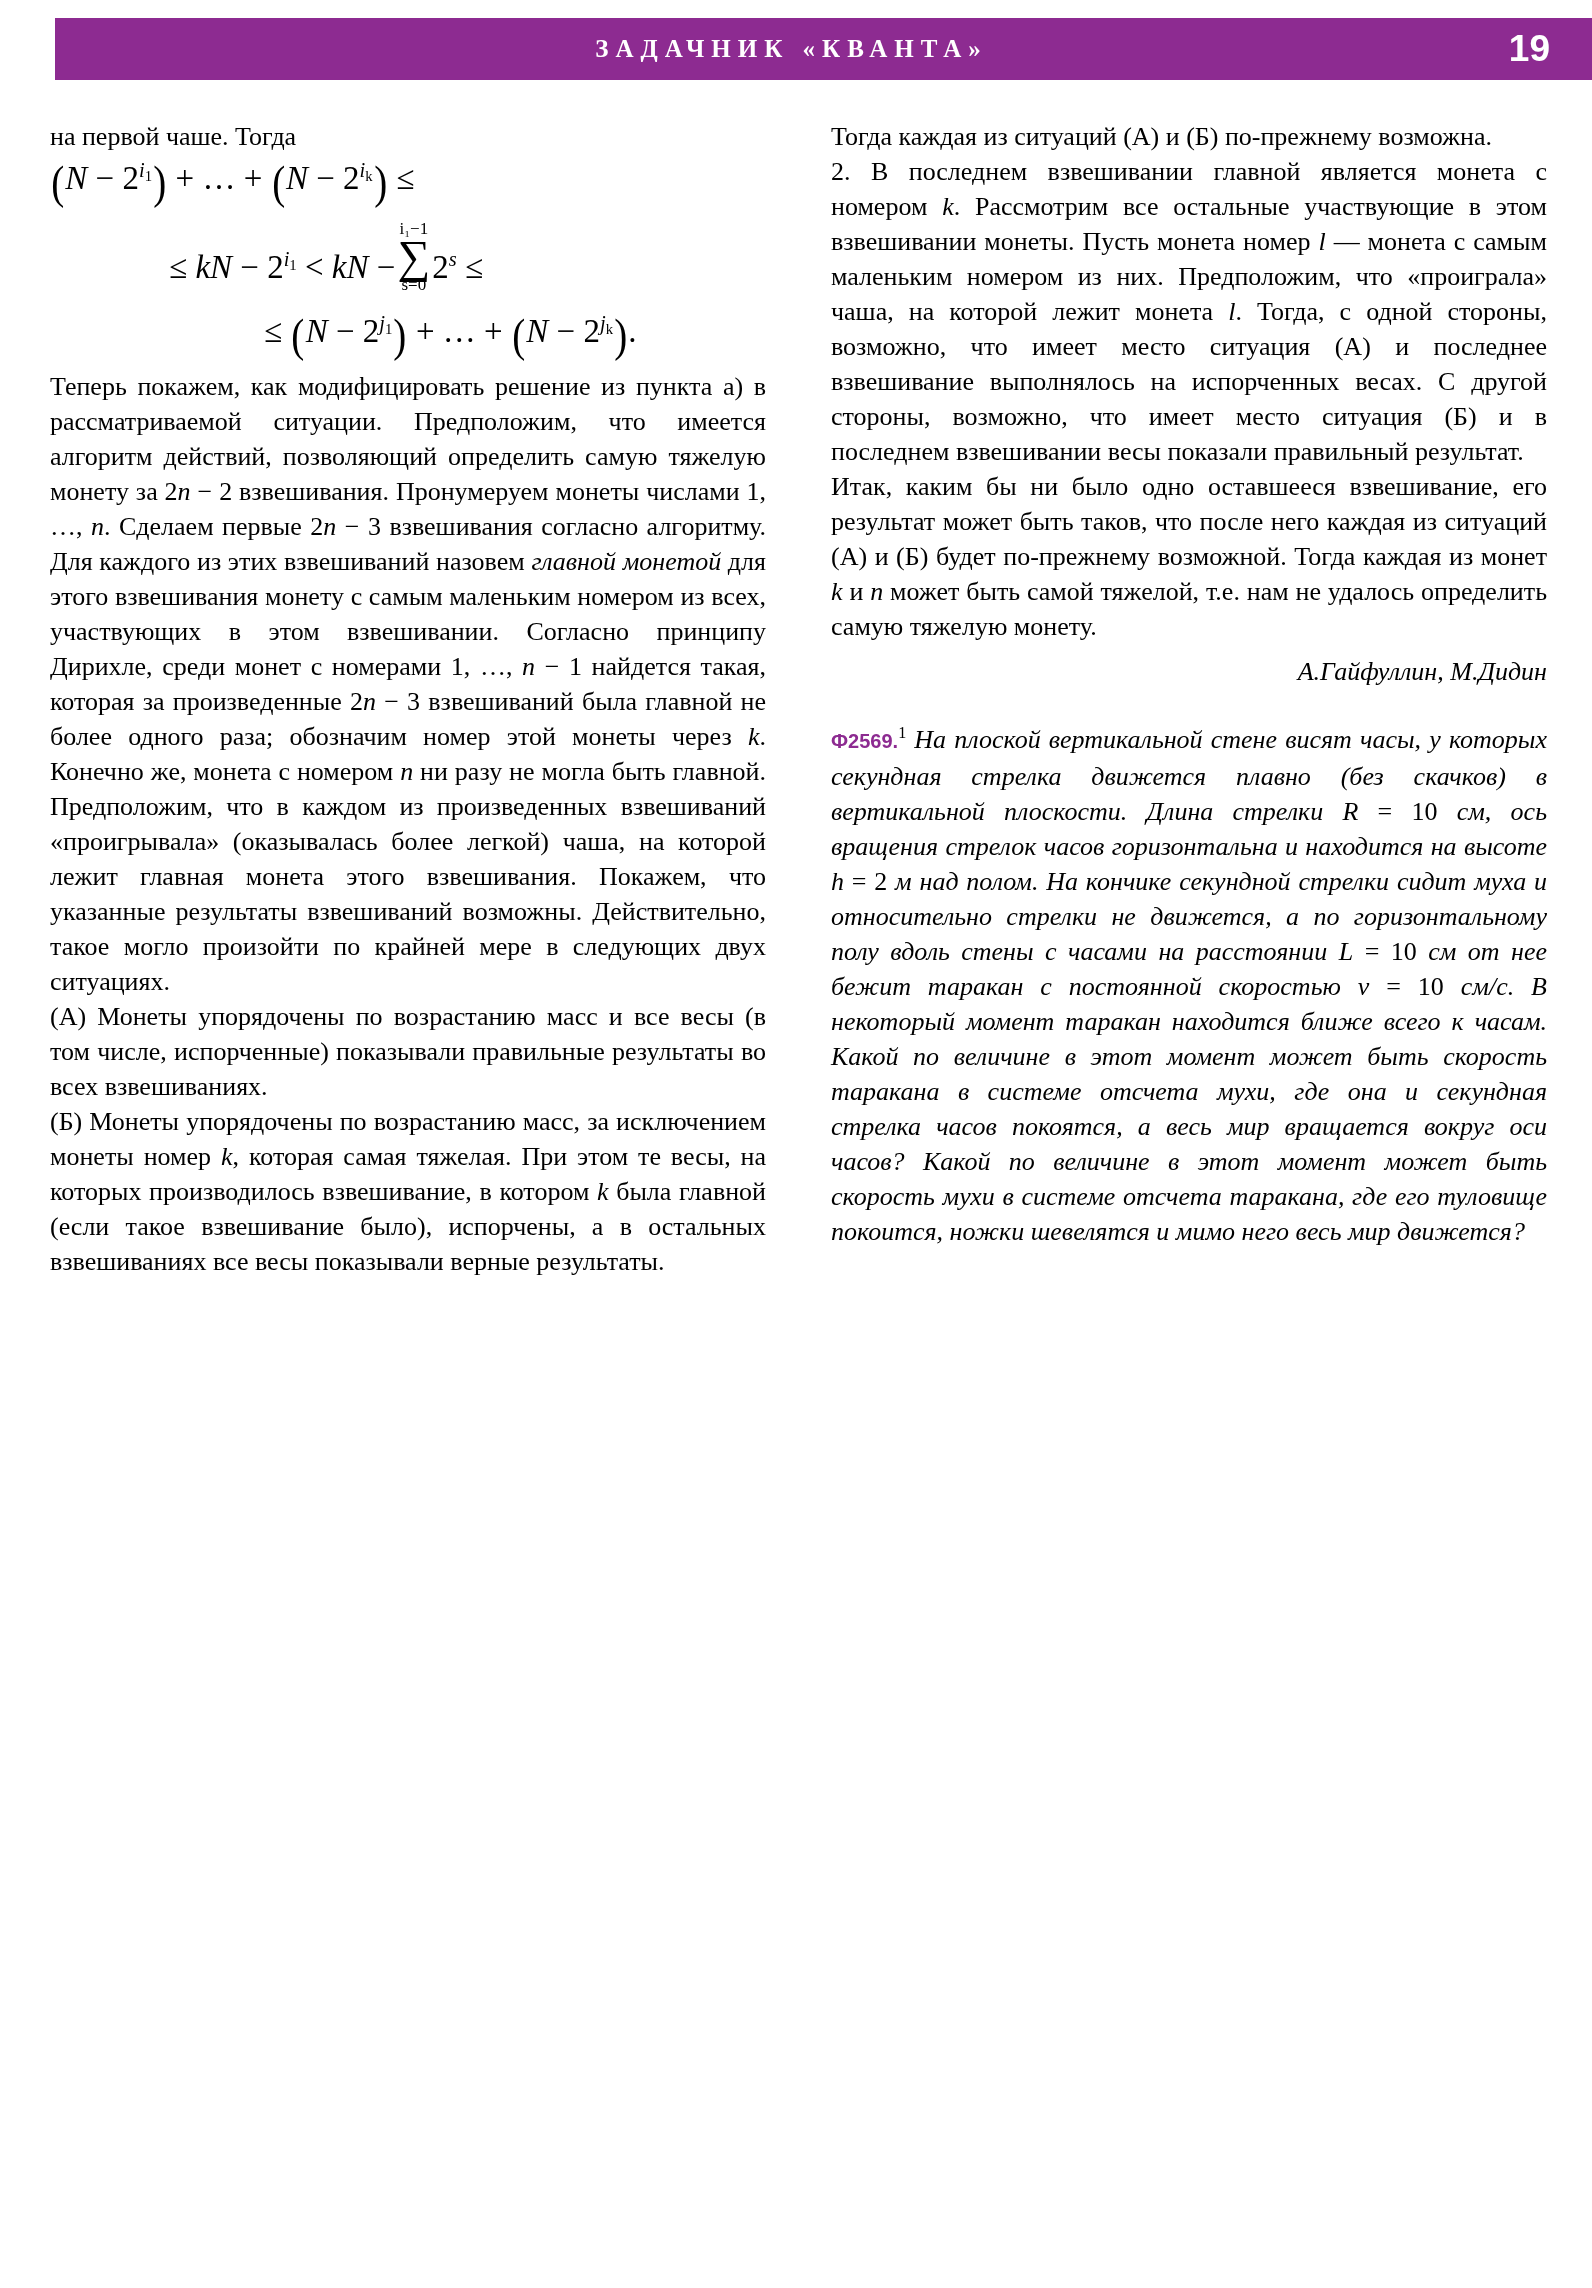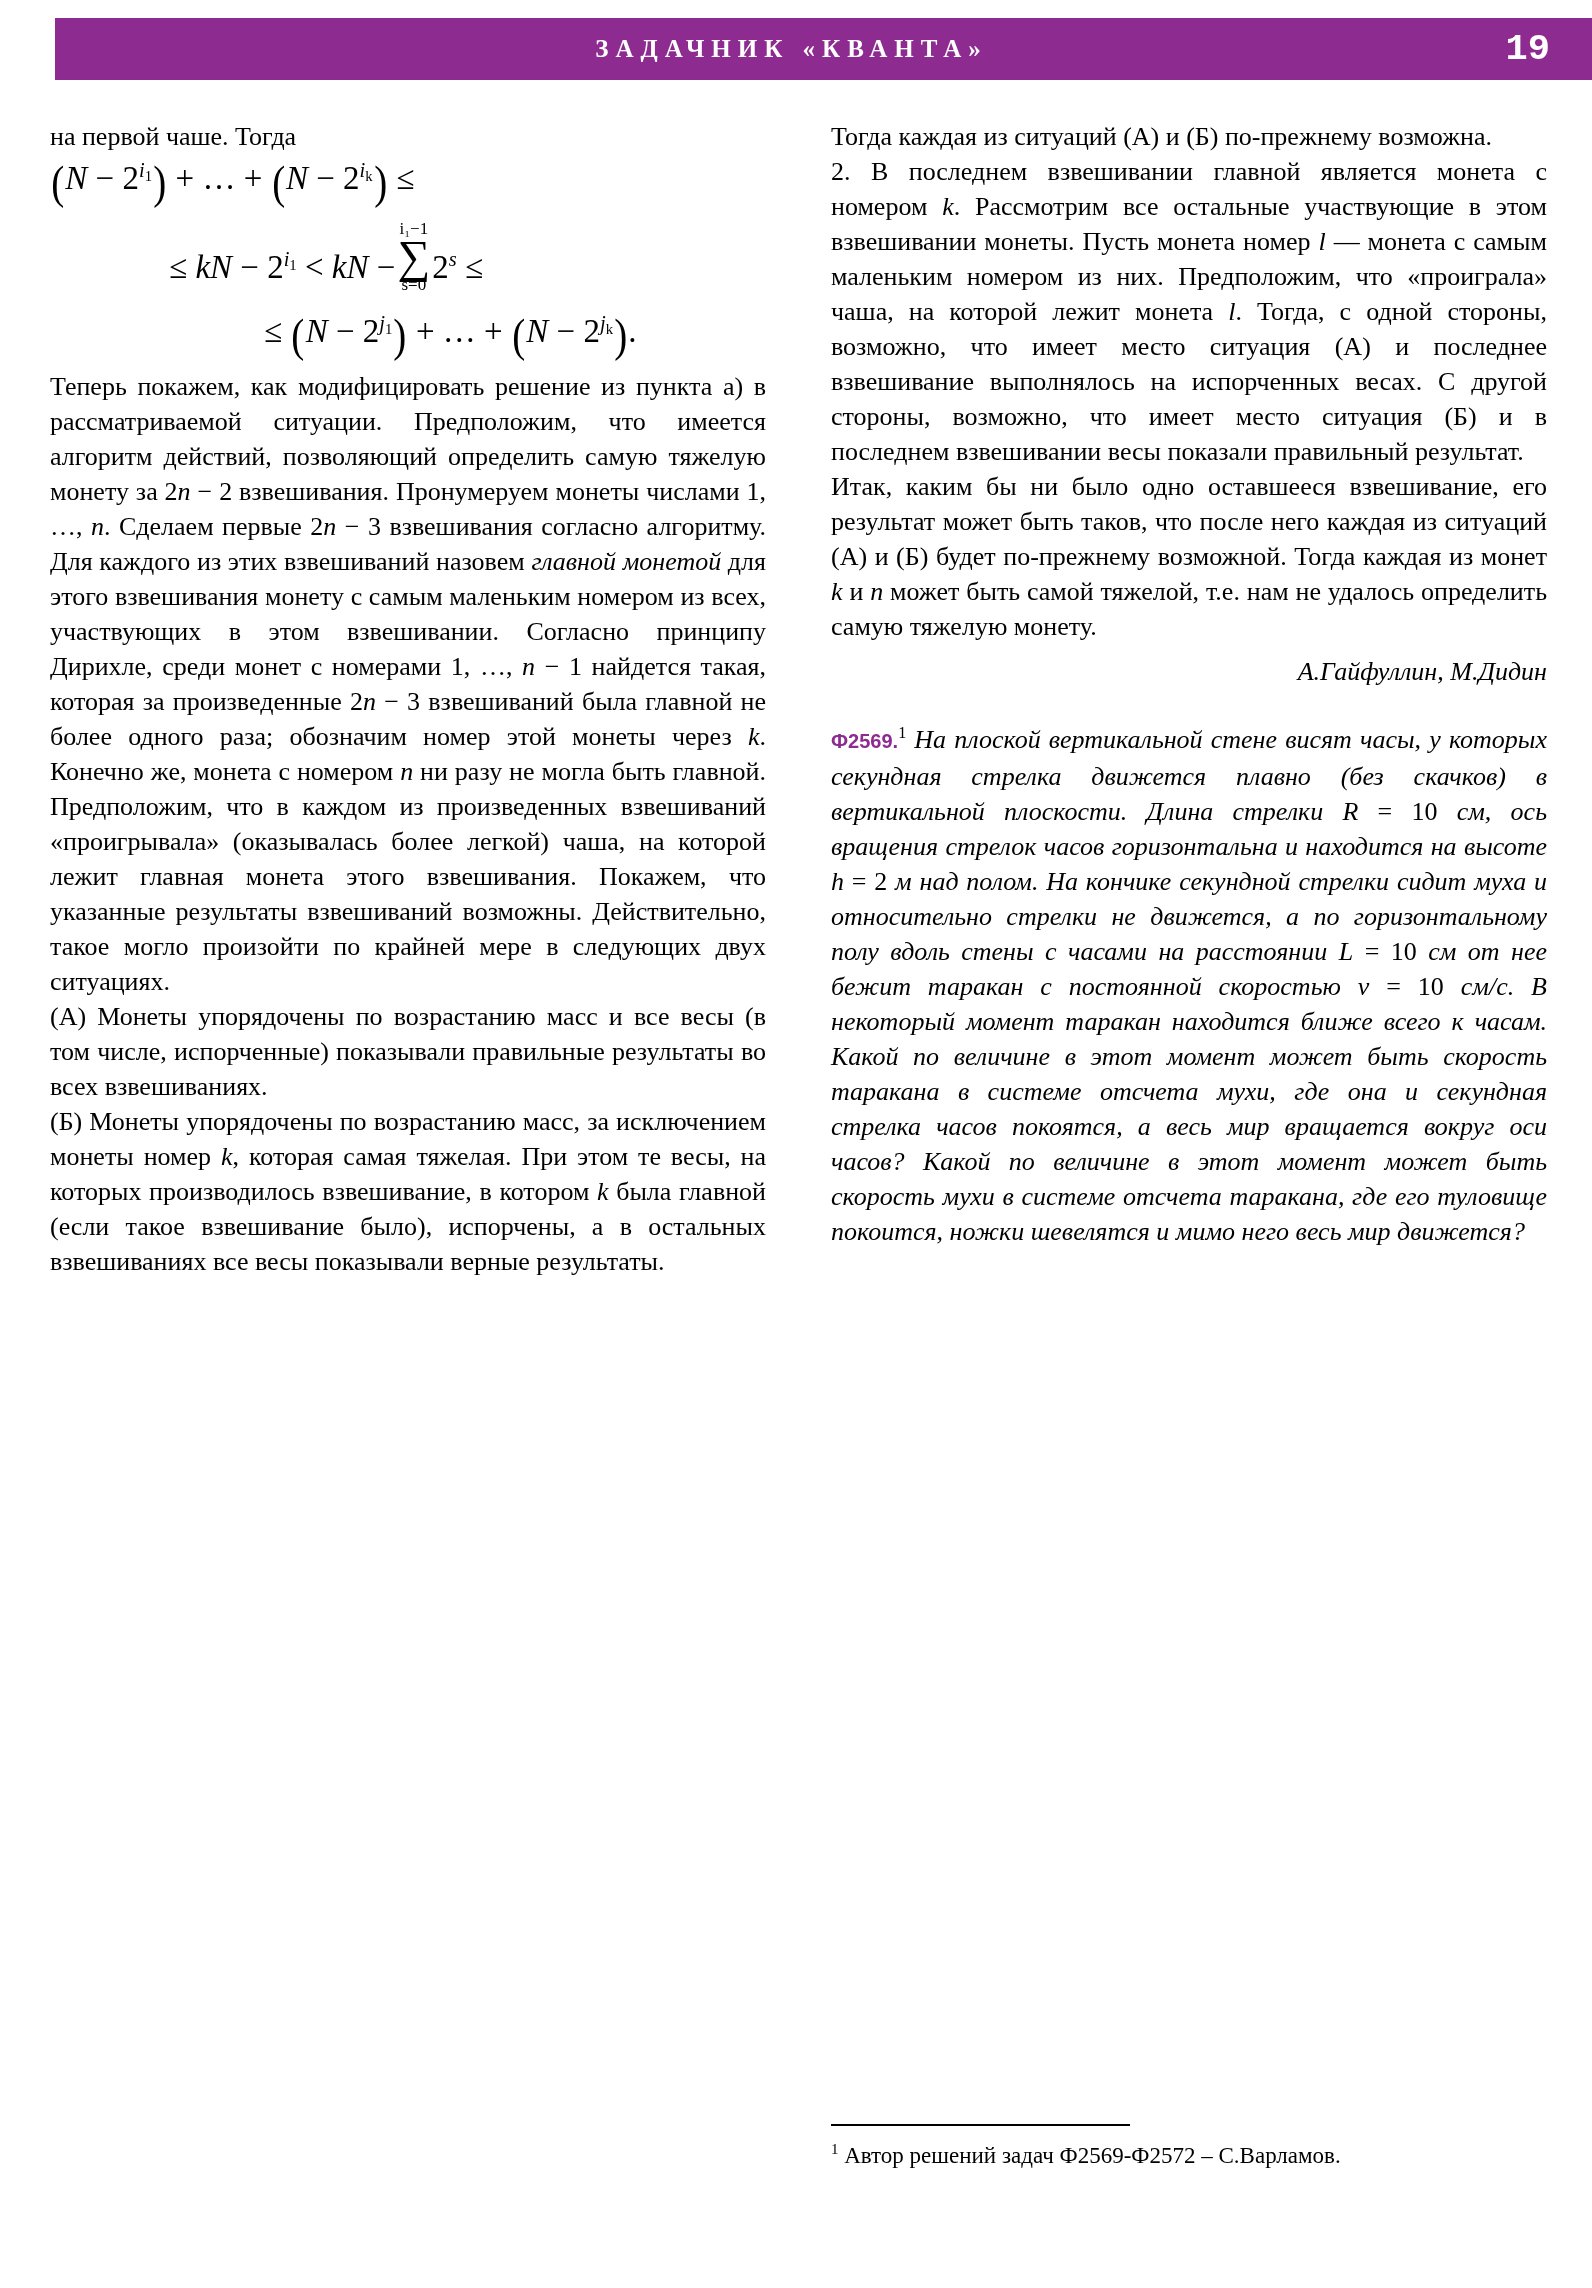--- a/index.html
+++ b/index.html
@@ -25,21 +25,21 @@
     color:#ffffff;
     font-family:"Liberation Serif","DejaVu Serif",serif;
     font-size:25px;font-weight:600;
     letter-spacing:7px;
     white-space:nowrap;
   }
   .header-pageno{
     position:absolute;right:42px;top:0;height:62px;
     display:flex;align-items:center;
     color:#ffffff;font-size:37px;font-weight:700;
-    font-family:Liberation Mono, monospace;
+    font-family:Liberation Sans, sans-serif;
   }
 
   
   .col{
     position:absolute;top:119px;
     width:716px;
     font-size:26px;
     line-height:35px;
     text-align:justify;
     text-justify:inter-word;
@@ -155,19 +155,15 @@
     <p>Итак, каким бы ни было одно оставшееся взвешивание, его результат может быть таков, что после него каждая из ситуаций (А) и (Б) будет по-прежнему возможной. Тогда каждая из монет <span class="mv">k</span> и <span class="mv">n</span> может быть самой тяжелой, т.е. нам не удалось определить самую тяжелую монету.</p>
 
     <p class="author">А.Гайфуллин, М.Дидин</p>
 
     <div class="spacer-md"></div>
 
     <p><span class="prob-head">Ф2569.</span><sup class="fn">1</sup> <span class="prob-body">На плоской вертикальной стене висят часы, у которых секундная стрелка движется плавно (без скачков) в вертикальной плоскости. Длина стрелки <span style="font-style:normal;"><span class="mv">R</span> = 10</span> см, ось вращения стрелок часов горизонтальна и находится на высоте <span style="font-style:normal;"><span class="mv">h</span> = 2</span> м над полом. На кончике секундной стрелки сидит муха и относительно стрелки не движется, а по горизонтальному полу вдоль стены с часами на расстоянии <span style="font-style:normal;"><span class="mv">L</span> = 10</span> см от нее бежит таракан с постоянной скоростью <span style="font-style:normal;"><span class="mv">v</span> = 10</span> см/с. В некоторый момент таракан находится ближе всего к часам. Какой по величине в этот момент может быть скорость таракана в системе отсчета мухи, где она и секундная стрелка часов покоятся, а весь мир вращается вокруг оси часов? Какой по величине в этот момент может быть скорость мухи в системе отсчета таракана, где его туловище покоится, ножки шевелятся и мимо него весь мир движется?</span></p>
 
   </div>
 
-  <div class="footnote-wrap">
-    <div class="fn-rule"></div>
-    <div class="fn-text"><sup>1</sup> <span>Автор решений задач Ф2569-Ф2572 – С.Варламов.</span></div>
-  </div>
 
 </div>
 
 
 </body></html>

